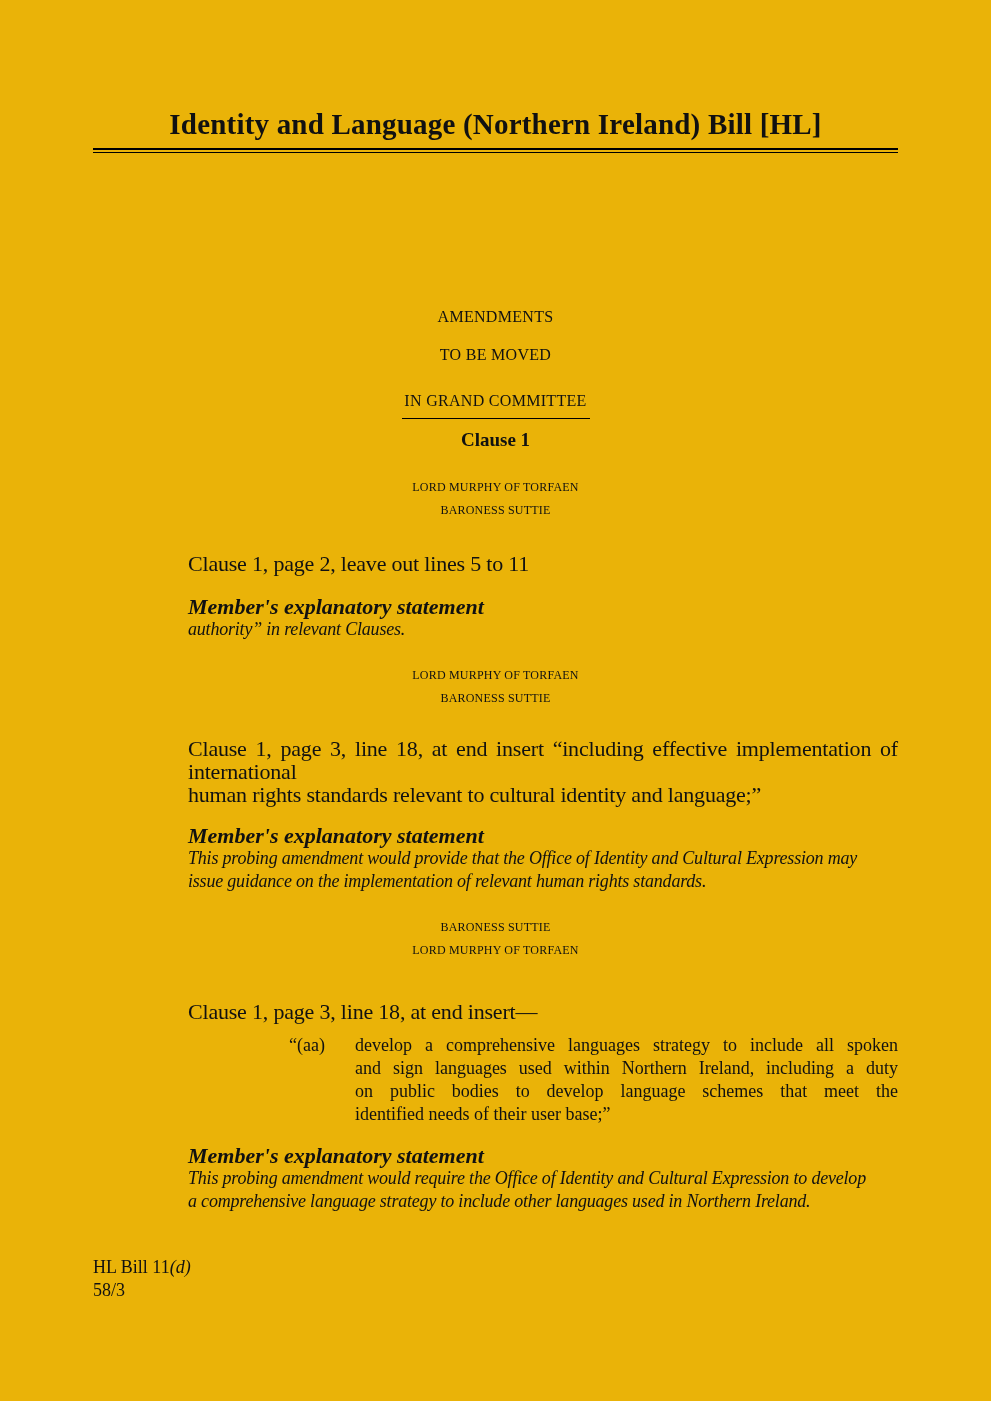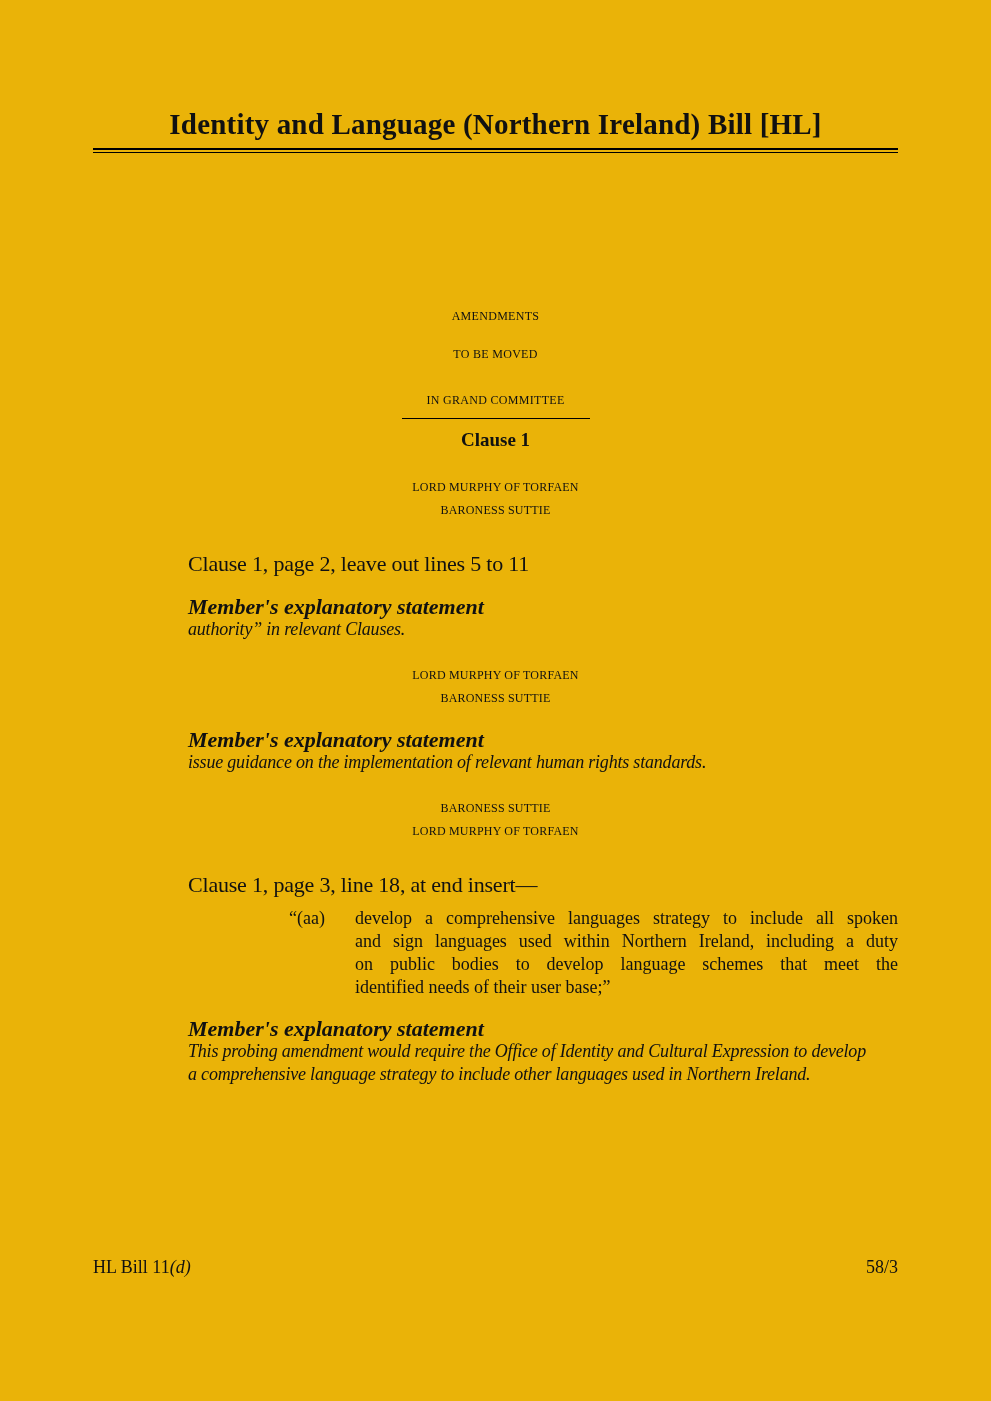--- a/index.html
+++ b/index.html
@@ -25,21 +25,21 @@
   }
   .title-rule {
     margin-top: 6px;
     height: 2px;
     border-top: 2.5px solid #000;
     border-bottom: 1.5px solid #000;
   }
   
   .doc-heading {
     text-align: center;
-    font-size: 12px;
+    font-size: 16px;
     line-height: 21px;
     letter-spacing: 0.3px;
   }
   .h-amendments { margin-top: 153px; }
   .h-moved      { margin-top: 17px; }
   .h-committee  { margin-top: 25px; }
   .heading-rule {
     width: 188px;
     margin: 7px auto 0 auto;
     border: 0;
@@ -65,21 +65,21 @@
   
   .amend-text {
     margin: 0 0 0 95px;
     width: 710px;
     font-size: 22px;
     line-height: 23px;
     letter-spacing: -0.2px;
   }
   .at-1 { margin-top: 30px; }
   .at-2 { margin-top: 27px; }
-  .at-3 { margin-top: 30px; }
+  .at-3 { margin-top: 38px; }
   .line { display: block; }
   .jline { text-align: justify; text-align-last: justify; }
   
   .sub-item {
     position: relative;
     margin: 11px 0 0 262px;
     width: 543px;
     font-size: 18px;
     line-height: 23px;
     letter-spacing: 0;
@@ -112,20 +112,21 @@
   
   .footer {
     position: absolute;
     left: 93px;
     right: 93px;
     top: 1256px;
     display: flex;
     justify-content: space-between;
     font-size: 18px;
     line-height: 23px;
+    flex-direction: column;
   }
   .italic { font-style: italic; }
 </style>
 </head>
 <body>
 
 <div class="page">
 
   <h1 class="bill-title">Identity and Language (Northern Ireland) Bill [HL]</h1>
   <div class="title-rule"></div>
@@ -144,22 +145,27 @@
   <p class="amend-text at-1">Clause 1, page 2, leave out lines 5 to 11</p>
   <p class="expl-label el-1">Member's explanatory statement</p>
   <div class="expl-text">
     <span class="line">authority” in relevant Clauses.</span>
   </div>
 
   <div class="sponsors sp-2">
     <div>LORD MURPHY OF TORFAEN</div>
     <div>BARONESS SUTTIE</div>
   </div>
+  <div class="amend-text at-2">
+    <span class="line jline">Clause 1, page 3, line 18, at end insert “including effective implementation of international</span>
+    <span class="line">human rights standards relevant to cultural identity and language;”</span>
+  </div>
   <p class="expl-label el-2">Member's explanatory statement</p>
   <div class="expl-text">
+    <span class="line">This probing amendment would provide that the Office of Identity and Cultural Expression may</span>
     <span class="line">issue guidance on the implementation of relevant human rights standards.</span>
   </div>
 
   <div class="sponsors sp-3">
     <div>BARONESS SUTTIE</div>
     <div>LORD MURPHY OF TORFAEN</div>
   </div>
   <p class="amend-text at-3">Clause 1, page 3, line 18, at end insert—</p>
   <div class="sub-item">
     <span class="sub-marker">“(aa)</span>

